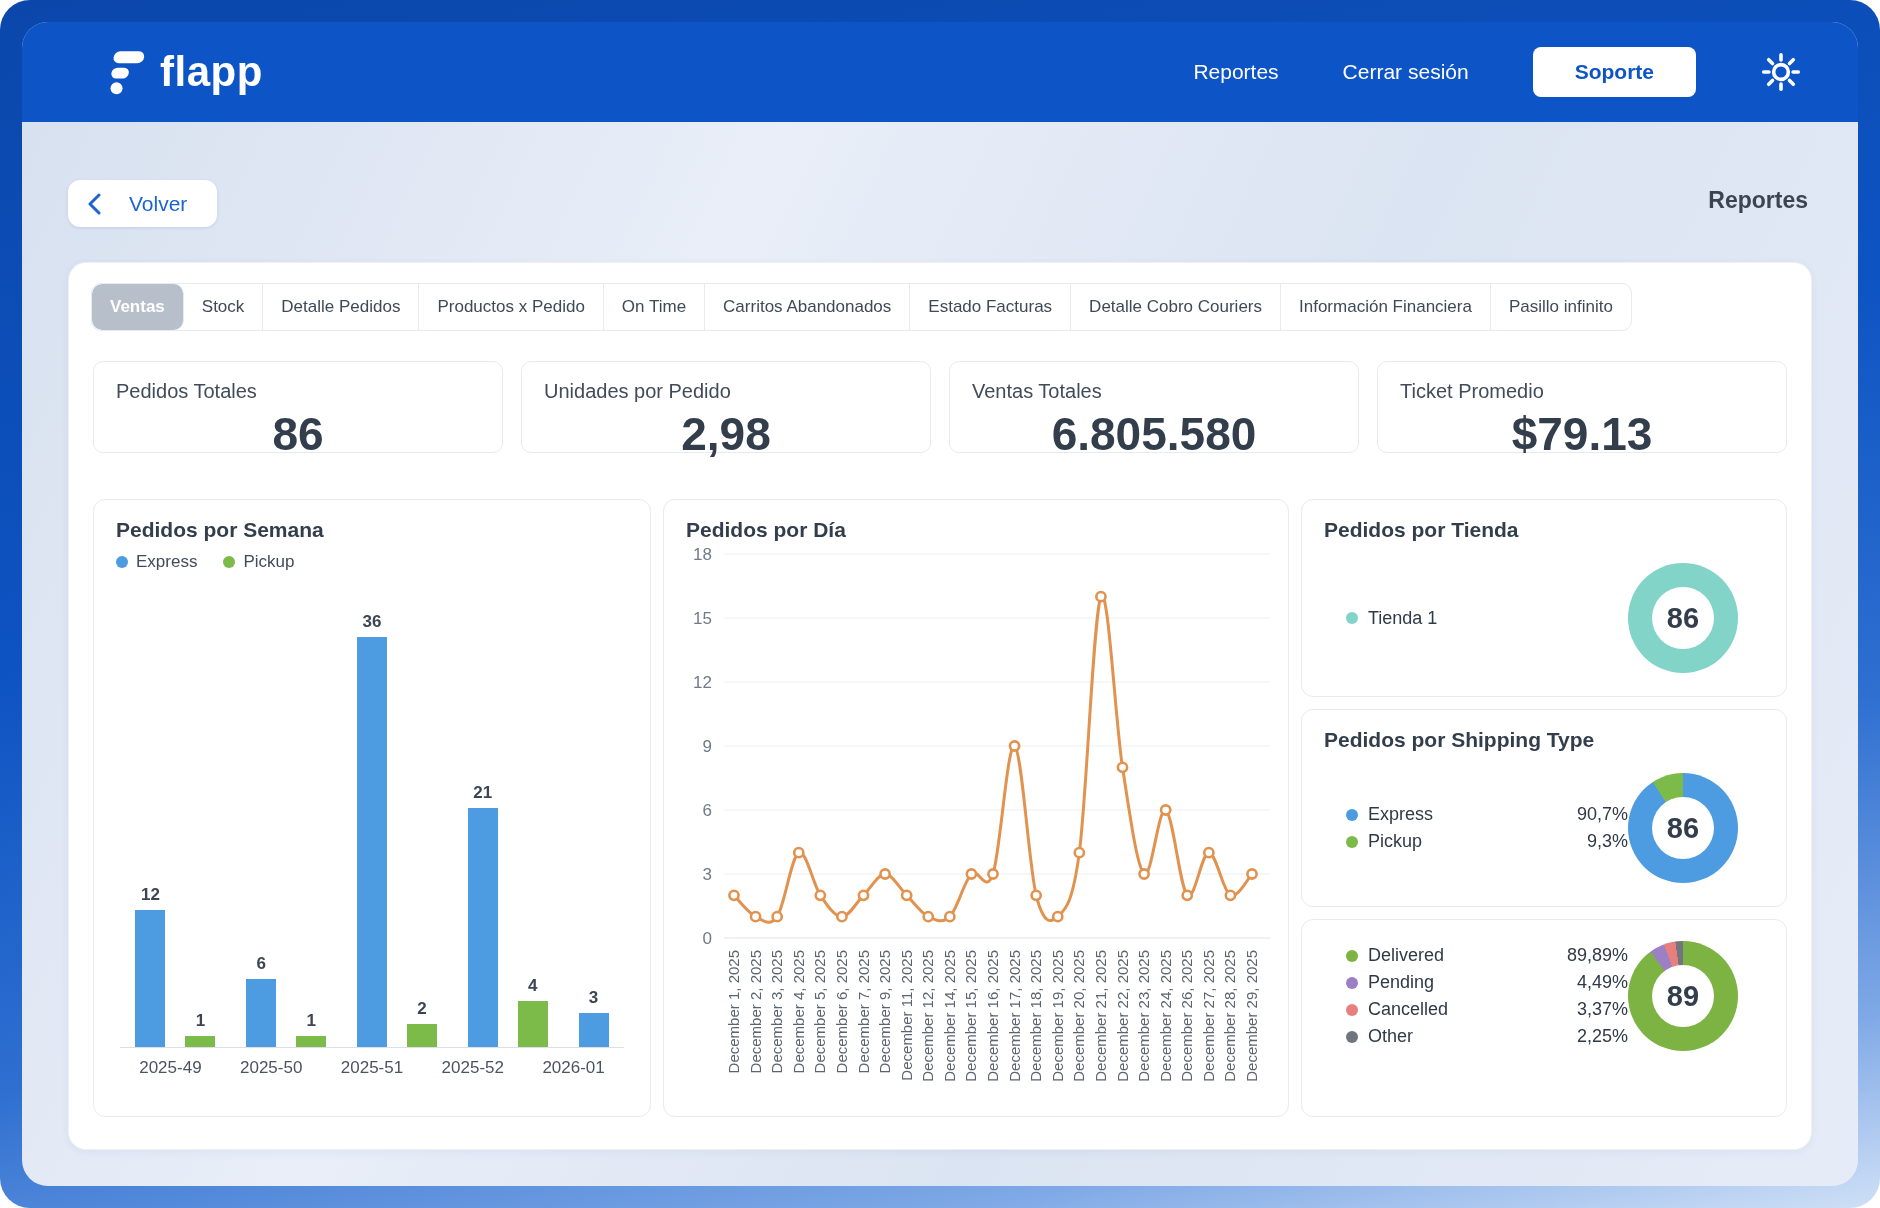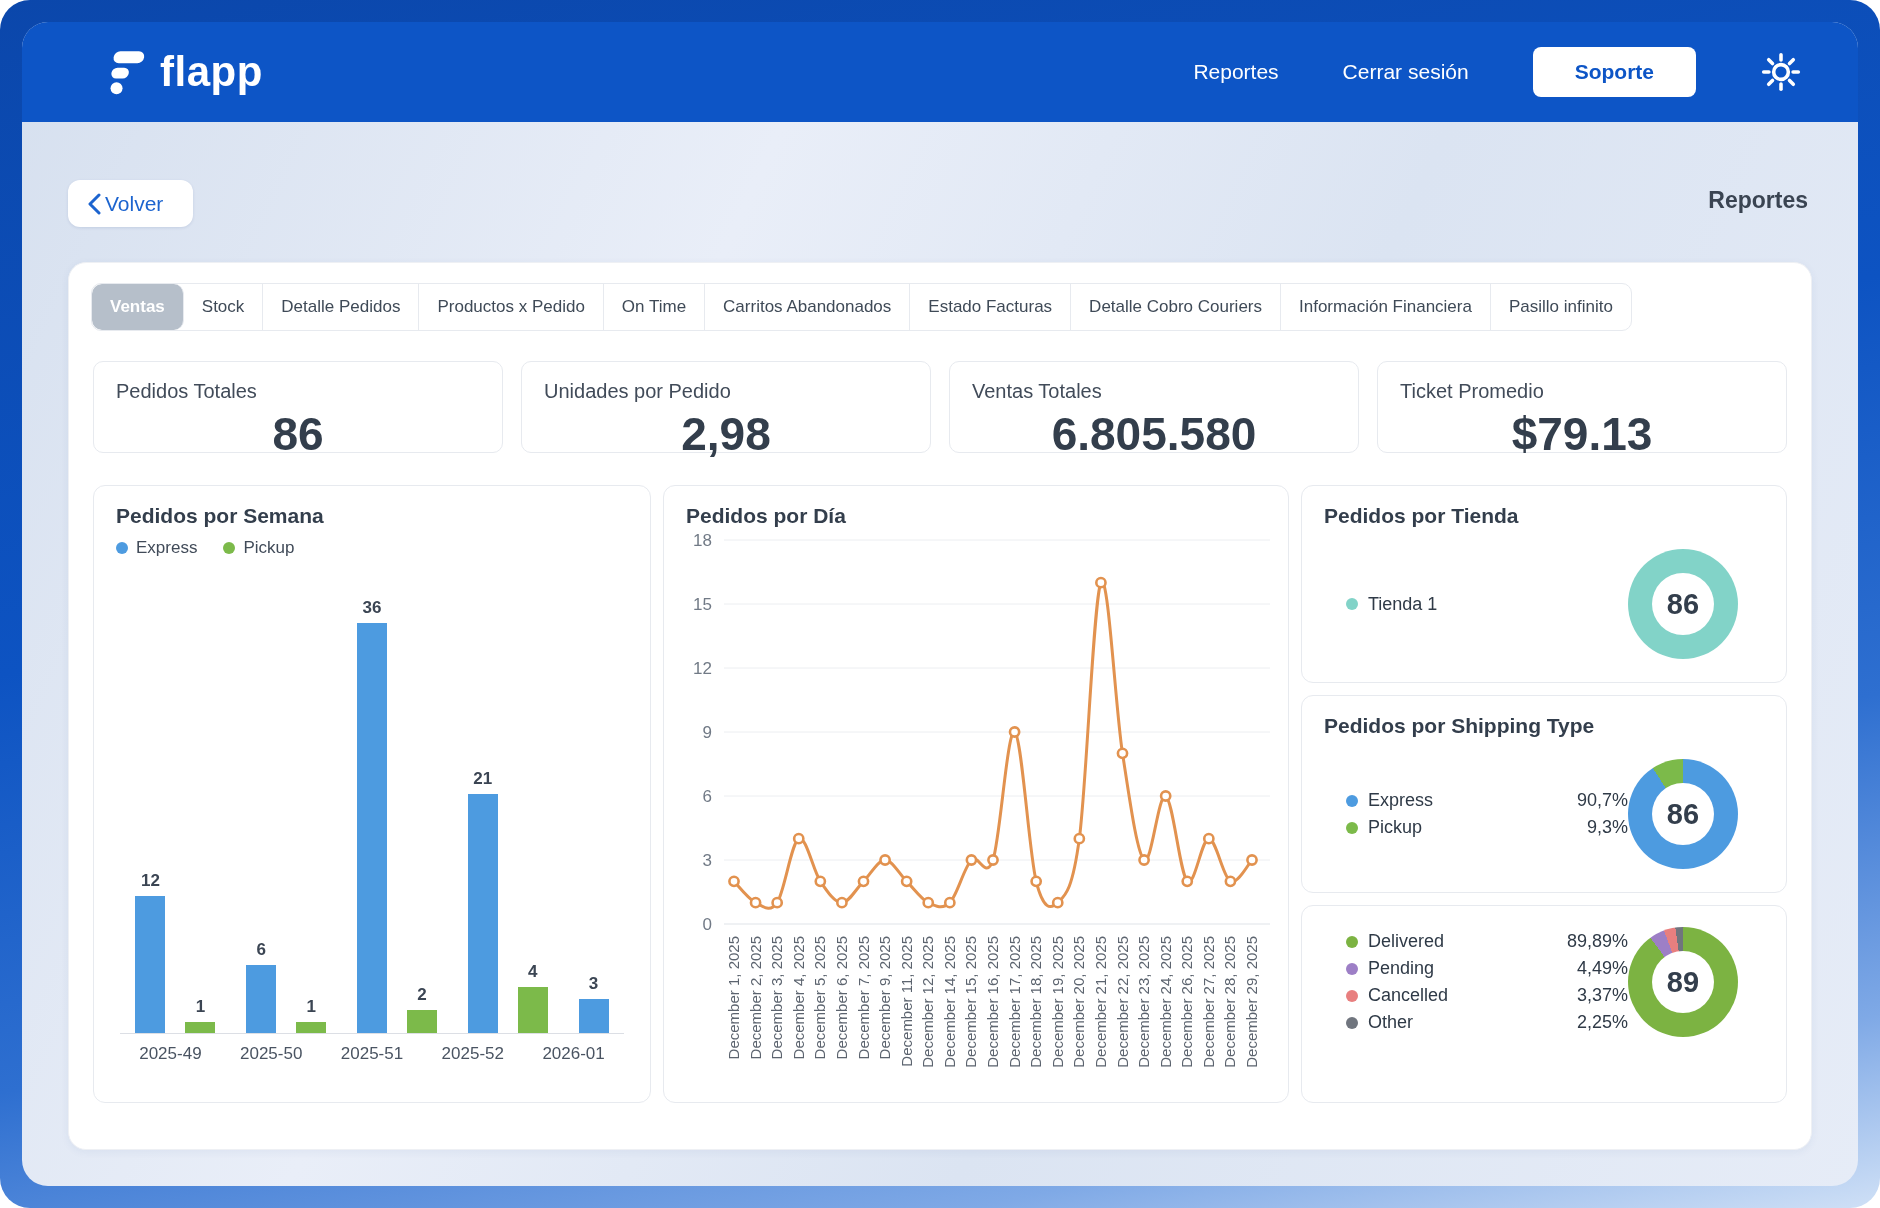--- a/index.html
+++ b/index.html
@@ -16,42 +16,42 @@
   .logo { display:flex; align-items:center; gap:10px; }
   .logo-text { color:#fff; font-size:42px; font-weight:bold; letter-spacing:.5px; }
   .nav { margin-left:auto; display:flex; align-items:center; gap:64px; }
   .nav-link { color:#fff; font-size:21px; cursor:pointer; }
   .support-btn { background:#fff; color:#0d55c6; font-size:21px; font-weight:bold;
     border:none; border-radius:8px; padding:13px 42px; cursor:pointer; }
   .gear { width:42px; height:42px; }
 
   
   .back-btn { position:absolute; left:46px; top:158px; height:47px; background:#fff;
-    border:none; border-radius:12px; display:flex; align-items:center; gap:4px; padding:0 30px 0 20px;
+    border:none; border-radius:12px; display:flex; align-items:center; gap:28px; padding:0 30px 0 20px;
     font-size:21px; color:#1c64cf; box-shadow:0 1px 3px rgba(30,60,120,.12); cursor:pointer;
     font-family:inherit; }
   .page-title { position:absolute; right:50px; top:165px; font-size:23px; font-weight:bold; color:#3a4452; }
 
   
   .main-card { position:absolute; left:46px; right:46px; top:240px; height:888px;
     background:#fff; border-radius:18px; border:1px solid #eef0f4; box-shadow:0 2px 8px rgba(40,70,130,.06); }
 
   .tabs { display:inline-flex; height:48px; margin:20px 0 0 22px; background:#fff;
     border:1px solid #e7eaef; border-radius:10px; overflow:hidden; }
   .tab { display:flex; align-items:center; padding:0 18px; border-right:1px solid #e7eaef;
     font-size:17px; color:#3f4a57; white-space:nowrap; cursor:pointer; }
   .tab:last-child { border-right:none; }
   .tab.active { background:#b6bfca; color:#fff; border-radius:10px; font-weight:bold; }
 
   .kpis { display:flex; gap:18px; margin:30px 24px 0; }
   .kpi { flex:1; height:92px; border:1px solid #e7eaef; border-radius:10px; background:#fff; }
   .kpi-label { font-size:20px; color:#414b59; padding:18px 22px 0; }
   .kpi-value { font-size:46px; font-weight:bold; color:#333e4c; text-align:center; margin-top:4px; }
 
-  .charts { display:flex; gap:12px; margin:32px 24px 0; height:618px; }
+  .charts { display:flex; gap:12px; margin:46px 24px 0; height:618px; }
   .chart-card { background:#fff; border:1px solid #e7eaef; border-radius:12px; overflow:hidden; }
   .chart-title { font-size:21px; font-weight:bold; color:#333e4c; padding:18px 0 0 22px; }
 
   
   .bar-card { width:558px; }
   .legend { display:flex; gap:26px; padding:10px 0 0 22px; font-size:17px; color:#414b59; align-items:center; }
   .lg-item { display:flex; align-items:center; gap:8px; }
   .dot { width:12px; height:12px; border-radius:50%; display:inline-block; }
   .bar-plot { position:relative; margin:36px 26px 0; height:440px; border-bottom:1px solid #dcdfe5;
     display:flex; justify-content:space-around; align-items:flex-end; }

